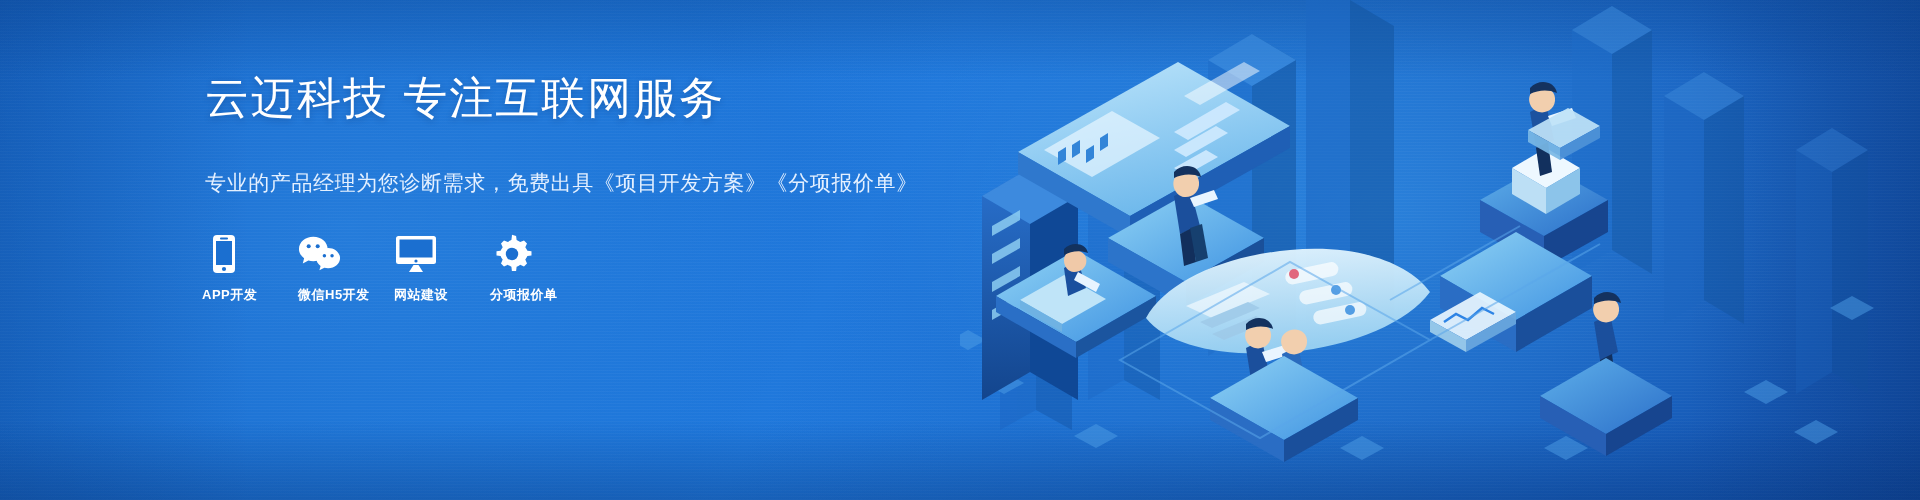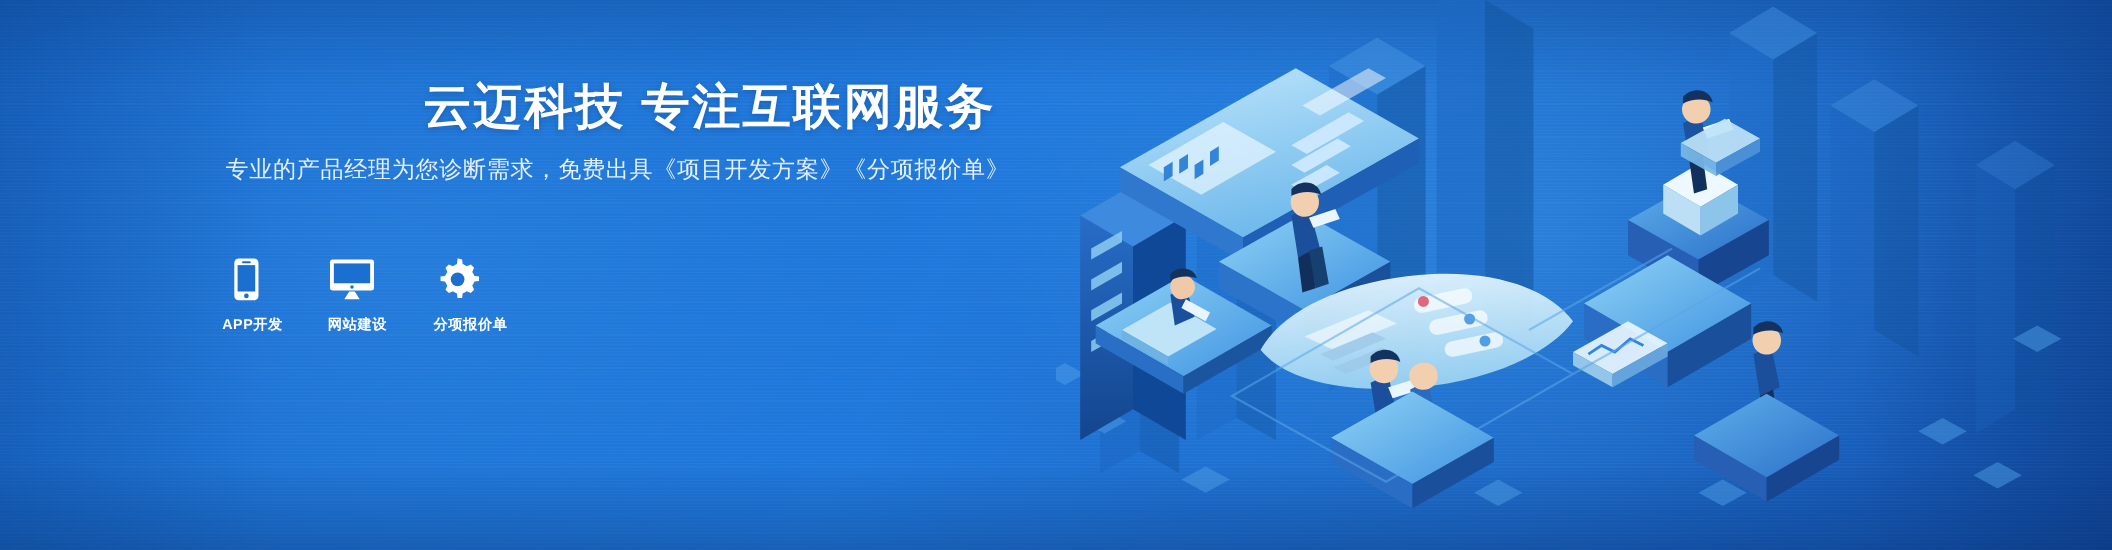--- a/index.html
+++ b/index.html
@@ -36,29 +36,28 @@
   
   .copy{
     position:absolute;
     left:205px; top:72px;
     width:700px;
     z-index:6;
   }
   .headline{
     font-size:44px;
     line-height:1.18;
-    font-weight:bold;
+    font-weight:normal;
     color:#ffffff;
     letter-spacing:2px;
     white-space:nowrap;
     text-shadow:0 2px 6px rgba(6,40,95,0.28);
-    text-align:right;
   }
   .sub{
-    margin-top:12px;
+    margin-top:40px;
     font-size:21px;
     line-height:1.78;
     color:#e4f0ff;
     letter-spacing:0.6px;
     white-space:nowrap;
     font-weight:normal;
   }
   .sub-line{ display:block; }
 
   
@@ -355,20 +354,33 @@
           <rect x="8" y="1" width="22" height="38" rx="4" fill="#ffffff"></rect>
           <rect x="11" y="7" width="16" height="24" fill="#1b6fd0"></rect>
           <rect x="15" y="3.6" width="8" height="1.8" rx="0.9" fill="#1b6fd0"></rect>
           <circle cx="19" cy="35" r="2.1" fill="#1b6fd0"></circle>
         </svg>
       </span>
       <span class="svc-lbl">APP开发</span>
     </div>
 
 
+    <div class="svc">
+      <span class="svc-ico">
+        <svg width="46" height="40" viewBox="0 0 46 40">
+          <path d="M16 2 C7.7 2 1 7.7 1 14.7 c0 3.9 2.1 7.4 5.4 9.7 L5 30 l5.9 -3.1 c1.6 0.4 3.3 0.6 5.1 0.6 c8.3 0 15 -5.7 15 -12.8 C31 7.7 24.3 2 16 2 Z" fill="#ffffff"></path>
+          <circle cx="11.2" cy="11.8" r="2.1" fill="#1b6fd0"></circle>
+          <circle cx="20.6" cy="11.8" r="2.1" fill="#1b6fd0"></circle>
+          <path d="M31.5 13.6 C24.6 13.6 19 18.4 19 24.3 c0 3.3 1.8 6.3 4.6 8.2 l-1.2 4.6 l5.1 -2.6 c1.3 0.3 2.6 0.5 4 0.5 c6.9 0 12.5 -4.8 12.5 -10.7 C44 18.4 38.4 13.6 31.5 13.6 Z" fill="#ffffff"></path>
+          <circle cx="27.6" cy="21.8" r="1.8" fill="#1b6fd0"></circle>
+          <circle cx="35.6" cy="21.8" r="1.8" fill="#1b6fd0"></circle>
+        </svg>
+      </span>
+      <span class="svc-lbl">微信H5开发</span>
+    </div>
 
     <div class="svc">
       <span class="svc-ico">
         <svg width="42" height="38" viewBox="0 0 42 38">
           <rect x="1" y="1" width="40" height="28" rx="2.5" fill="#ffffff"></rect>
           <rect x="4.5" y="4.5" width="33" height="18" fill="#1b6fd0"></rect>
           <circle cx="21" cy="26" r="1.6" fill="#1b6fd0"></circle>
           <path d="M14 37 L18.5 30 L23.5 30 L28 37 Z" fill="#ffffff"></path>
         </svg>
       </span>

